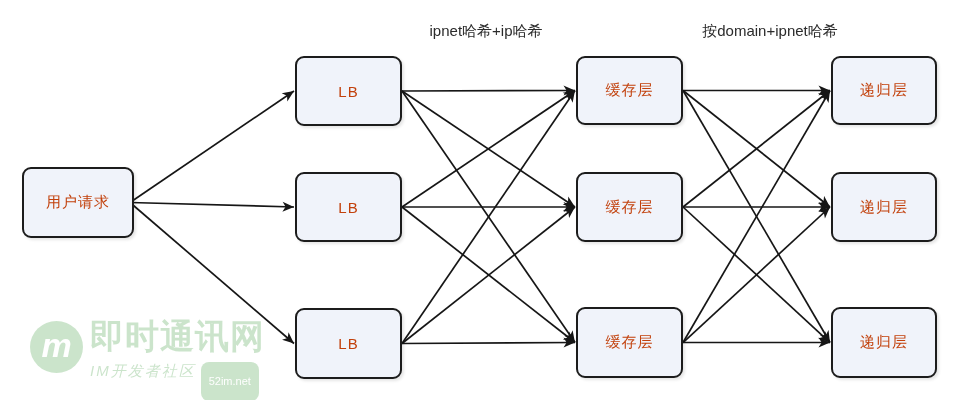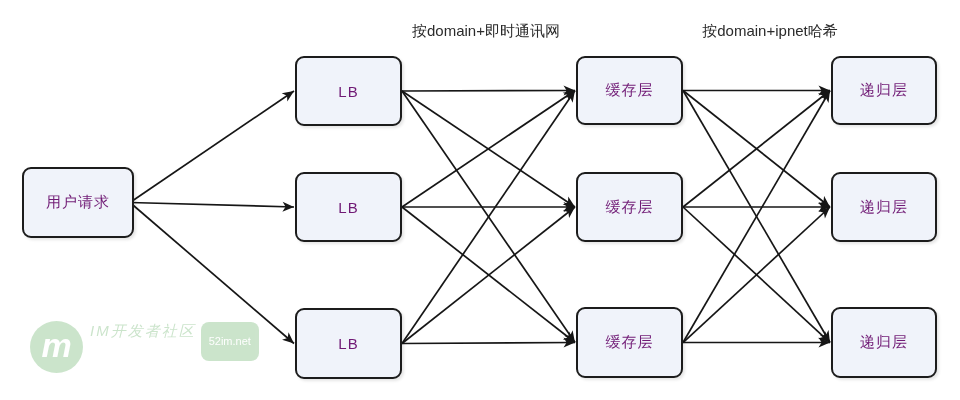--- a/index.html
+++ b/index.html
@@ -17,21 +17,21 @@
   .wm-badge { background: #55a755; color: #ffffff; font-size: 11px; line-height: 15px; padding: 12px 8px; border-radius: 8px; white-space: nowrap; }
 
   
   #edge-layer { position: absolute; left: 0; top: 0; width: 960px; height: 400px; }
   .edge-line { stroke: #161616; stroke-width: 1.7; }
 
   
   .node { position: absolute; background: #f0f3fa; border: 2px solid #1c1c1c; border-radius: 9px;
           box-shadow: 2px 2px 3px rgba(0,0,0,0.10); box-sizing: border-box;
           display: flex; align-items: center; justify-content: center;
-          font-size: 15px; color: #701a75; letter-spacing: 1px; }
+          font-size: 15px; color: #c2410c; letter-spacing: 1px; }
   #node-user   { left: 22px;  top: 167px; width: 112px; height: 71px; }
   #node-lb1    { left: 295px; top: 56px;  width: 107px; height: 70px; }
   #node-lb2    { left: 295px; top: 172px; width: 107px; height: 70px; }
   #node-lb3    { left: 295px; top: 308px; width: 107px; height: 71px; }
   #node-cache1 { left: 576px; top: 56px;  width: 107px; height: 69px; }
   #node-cache2 { left: 576px; top: 172px; width: 107px; height: 70px; }
   #node-cache3 { left: 576px; top: 307px; width: 107px; height: 71px; }
   #node-rec1   { left: 831px; top: 56px;  width: 106px; height: 69px; }
   #node-rec2   { left: 831px; top: 172px; width: 106px; height: 70px; }
   #node-rec3   { left: 831px; top: 307px; width: 106px; height: 71px; }
@@ -44,20 +44,21 @@
 </head>
 <body>
 
 <div class="stage">
 
   <div class="watermark">
     <div class="wm-logo">
       <span>m</span>
     </div>
     <div class="wm-text">
+      <div class="wm-title">即时通讯网</div>
       <div class="wm-row">
         <span class="wm-subtitle">IM开发者社区</span>
         <span class="wm-badge">52im.net</span>
       </div>
     </div>
   </div>
 
   <svg id="edge-layer" xmlns="http://www.w3.org/2000/svg">
     <defs>
       <marker id="arrowhead" markerUnits="userSpaceOnUse" markerWidth="14" markerHeight="12" refX="12" refY="5.5" orient="auto">
@@ -91,16 +92,16 @@
   <div class="node" id="node-lb1">LB</div>
   <div class="node" id="node-lb2">LB</div>
   <div class="node" id="node-lb3">LB</div>
   <div class="node" id="node-cache1">缓存层</div>
   <div class="node" id="node-cache2">缓存层</div>
   <div class="node" id="node-cache3">缓存层</div>
   <div class="node" id="node-rec1">递归层</div>
   <div class="node" id="node-rec2">递归层</div>
   <div class="node" id="node-rec3">递归层</div>
 
-  <div class="flow-label" id="flow-label-1">按domain+即时通讯网</div>
+  <div class="flow-label" id="flow-label-1">ipnet哈希+ip哈希</div>
   <div class="flow-label" id="flow-label-2">按domain+ipnet哈希</div>
 
 </div>
 
 </body></html>

